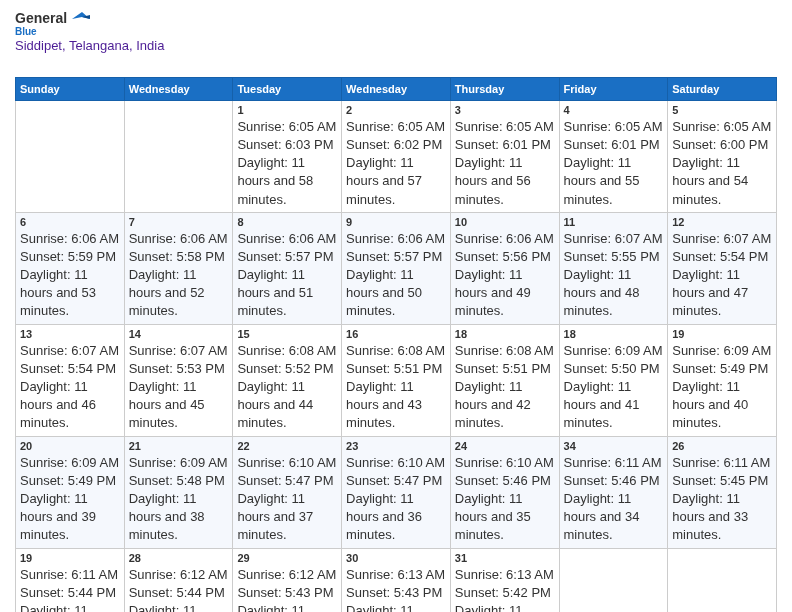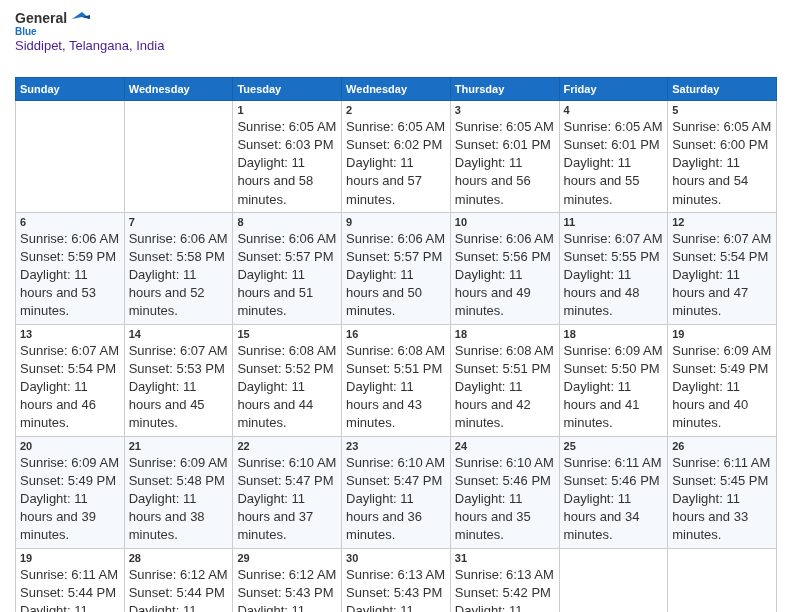--- a/index.html
+++ b/index.html
@@ -262,21 +262,21 @@
 Sunset: 5:47 PM
 Daylight: 11 hours and 36 minutes.</div>
           </td>
           <td>
             <span class="day-number">24</span>
             <div class="day-info" style="white-space: pre-line;">Sunrise: 6:10 AM
 Sunset: 5:46 PM
 Daylight: 11 hours and 35 minutes.</div>
           </td>
           <td>
-            <span class="day-number">25</span>
+            <span class="day-number">34</span>
             <div class="day-info" style="white-space: pre-line;">Sunrise: 6:11 AM
 Sunset: 5:46 PM
 Daylight: 11 hours and 34 minutes.</div>
           </td>
           <td>
             <span class="day-number">26</span>
             <div class="day-info" style="white-space: pre-line;">Sunrise: 6:11 AM
 Sunset: 5:45 PM
 Daylight: 11 hours and 33 minutes.</div>
           </td>

